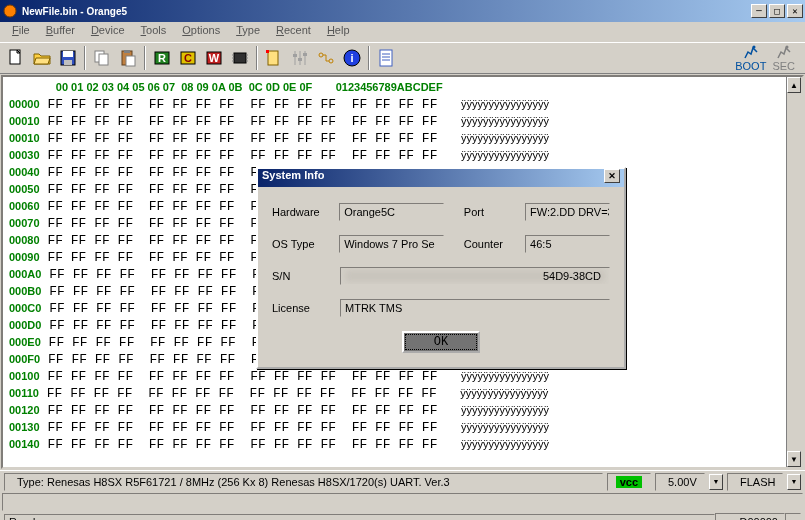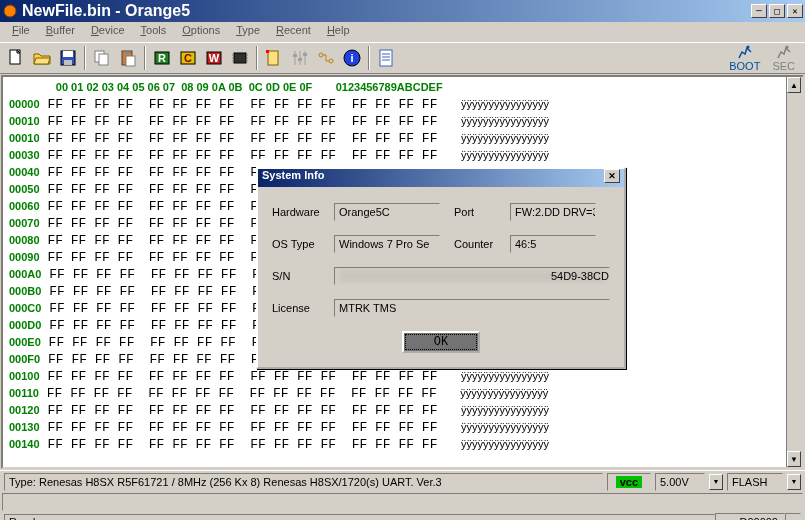--- a/index.html
+++ b/index.html
@@ -1,77 +1,77 @@
 <!DOCTYPE html>
 <html><head>
 <meta charset="utf-8">
 <style>
 * { margin: 0; padding: 0; box-sizing: border-box; font-family: "Tahoma", "MS Sans Serif", sans-serif; font-size: 11px; }
 body { background: #d4d0c8; width: 805px; height: 520px; overflow: hidden; position: relative; }
 
 
 .titlebar { height: 22px; background: linear-gradient(to right, #08246b, #a6caf0); display: flex; align-items: center; padding: 0 2px; color: #fff; }
 .titlebar .icon { width: 16px; height: 16px; margin-right: 4px; display: flex; align-items: center; justify-content: center; }
-.titlebar .title { flex: 1; font-weight: bold; font-size: 16px; }
+.titlebar .title { flex: 1; font-weight: bold; font-size: 10px; }
 .titlebar .btns { display: flex; gap: 2px; }
 .winbtn { width: 16px; height: 14px; background: #d4d0c8; border: 1px solid #fff; border-right-color: #404040; border-bottom-color: #404040; display: flex; align-items: center; justify-content: center; font-size: 9px; font-family: "Marlett", monospace; color: #000; cursor: pointer; }
 
 
 .menubar { height: 20px; background: #d4d0c8; display: flex; align-items: flex-start; padding: 0 4px; font-family: "Fixedsys", "Courier New", monospace; font-size: 12px; color: #555; }
 .menubar span { padding: 2px 8px; cursor: pointer; }
 .menubar span u { text-decoration: underline; }
 
 
 .toolbar { height: 32px; background: #d4d0c8; border-top: 1px solid #fff; border-bottom: 1px solid #808080; display: flex; align-items: center; padding: 0 4px; gap: 2px; }
 .tbtn { width: 24px; height: 24px; border: 1px solid transparent; display: flex; align-items: center; justify-content: center; cursor: pointer; }
 .tsep { width: 6px; height: 24px; border-left: 1px solid #808080; border-right: 1px solid #fff; margin: 0 2px; width: 2px; }
 .tbtn svg { width: 20px; height: 20px; }
-.toolbar .right { margin-left: auto; display: flex; gap: 12px; padding-right: 6px; justify-content: center; }
+.toolbar .right { margin-left: auto; display: flex; gap: 6px; padding-right: 6px; justify-content: center; }
 .runner { display: flex; flex-direction: column; align-items: center; font-size: 9px; color: #0050a0; }
 .runner .rico { width: 20px; height: 16px; }
 
 
 .hexwrap { height: 394px; background: #fff; border: 2px inset #d4d0c8; margin: 1px; position: relative; display: flex; }
 .hexcontent { flex: 1; padding: 2px 6px; font-family: "Fixedsys", "Courier New", monospace; font-size: 13px; line-height: 17px; white-space: pre; color: #000; overflow: hidden; letter-spacing: 0; }
 .hexcontent .addr { color: #008000; font-weight: bold; }
 .hexcontent .hdr { color: #008000; font-weight: bold; }
 .hexcontent .ascii { color: #000; }
 .vscroll { width: 16px; background: #d4d0c8; border-left: 1px solid #808080; position: relative; }
 .vscroll .arrow { width: 14px; height: 16px; background: #d4d0c8; border: 1px solid #fff; border-right-color: #404040; border-bottom-color: #404040; position: absolute; left: 0; display: flex; align-items: center; justify-content: center; font-size: 8px; cursor: pointer; }
 .vscroll .arrow.up { top: 0; }
 .vscroll .arrow.down { bottom: 0; }
 
 
 .status1 { height: 22px; background: #d4d0c8; border-top: 1px solid #fff; display: flex; align-items: center; padding: 0 4px; font-family: "Fixedsys", "Courier New", monospace; font-size: 12px; gap: 4px; }
-.status1 .cell { border: 1px inset #d4d0c8; padding: 1px 4px; height: 18px; display: flex; align-items: center; }
+.status1 .cell { border: 1px inset #d4d0c8; padding: 1px 12px; height: 18px; display: flex; align-items: center; }
 .status1 .type { flex: 1; }
 .status1 .vcc { background: #00c000; color: #000; padding: 0 4px; font-weight: bold; }
 .status1 .ddown { width: 14px; height: 16px; background: #d4d0c8; border: 1px solid #fff; border-right-color: #404040; border-bottom-color: #404040; display: flex; align-items: center; justify-content: center; font-size: 7px; cursor: pointer; }
 
 .status2 { height: 18px; background: #d4d0c8; border: 1px inset #d4d0c8; margin: 1px 2px; }
 
 .status3 { height: 20px; background: #d4d0c8; display: flex; align-items: center; padding: 0 4px; font-family: "Fixedsys","Courier New",monospace; font-size: 12px; }
 .status3 .cell { border: 1px inset #d4d0c8; padding: 1px 6px; height: 18px; display: flex; align-items: center; }
 .status3 .ready { flex: 1; border: 1px inset #d4d0c8; padding: 1px 4px; }
 .status3 .grip { width: 16px; }
 
 
 .dialog { position: absolute; left: 256px; top: 167px; width: 370px; background: #d4d0c8; border: 2px outset #fff; box-shadow: 1px 1px 0 #000; z-index: 10; }
 .dlg-title { height: 18px; background: linear-gradient(to right, #0a246a, #a6caf0); color: #fff; font-weight: bold; font-size: 12px; display: flex; padding: 0 4px; font-family: "Fixedsys","Courier New",monospace; }
 .dlg-title .x { margin-left: auto; width: 16px; height: 14px; background: #d4d0c8; border: 1px solid #fff; border-right-color: #404040; border-bottom-color: #404040; display: flex; align-items: center; justify-content: center; font-size: 9px; color: #000; cursor: pointer; }
 .dlg-body { padding: 16px 14px 10px; font-family: "Fixedsys","Courier New",monospace; font-size: 12px; }
-.dlg-row { display: flex; align-items: center; margin-bottom: 14px; gap: 6px; }
+.dlg-row { display: flex; align-items: center; margin-bottom: 14px; gap: 12px; }
 .dlg-row label { width: 56px; }
 .dlg-row .col2 { width: 50px; margin-left: 8px; }
 .dlg-field { border: 1px inset #d4d0c8; background: #d4d0c8; padding: 1px 4px; height: 18px; display: flex; align-items: center; overflow: hidden; white-space: nowrap; }
 .dlg-field.w1 { width: 106px; }
 .dlg-field.w2 { width: 86px; text-align: center; }
 .dlg-field.wide { flex: 1; position: relative; }
 .blurred { filter: blur(3px); background: #c8c4bc; color: transparent; }
-.sn-tail { position: absolute; right: 0; filter: none; color: #000; }
+.sn-tail { position: absolute; right: 8px; filter: none; color: #000; }
 .dlg-ok { display: block; margin: 6px auto 4px; width: 78px; height: 22px; background: #737373; border: 2px outset #fff; font-family: inherit; font-size: 12px; cursor: pointer; outline: 1px dotted #000; outline-offset: -4px; }
 </style>
 </head>
 <body>
 
 <div class="titlebar">
   <span class="icon">
     <svg viewBox="0 0 16 16">
         <circle cx="8" cy="8" r="6" fill="#ff8000" stroke="#804000"></circle>
       </svg>

